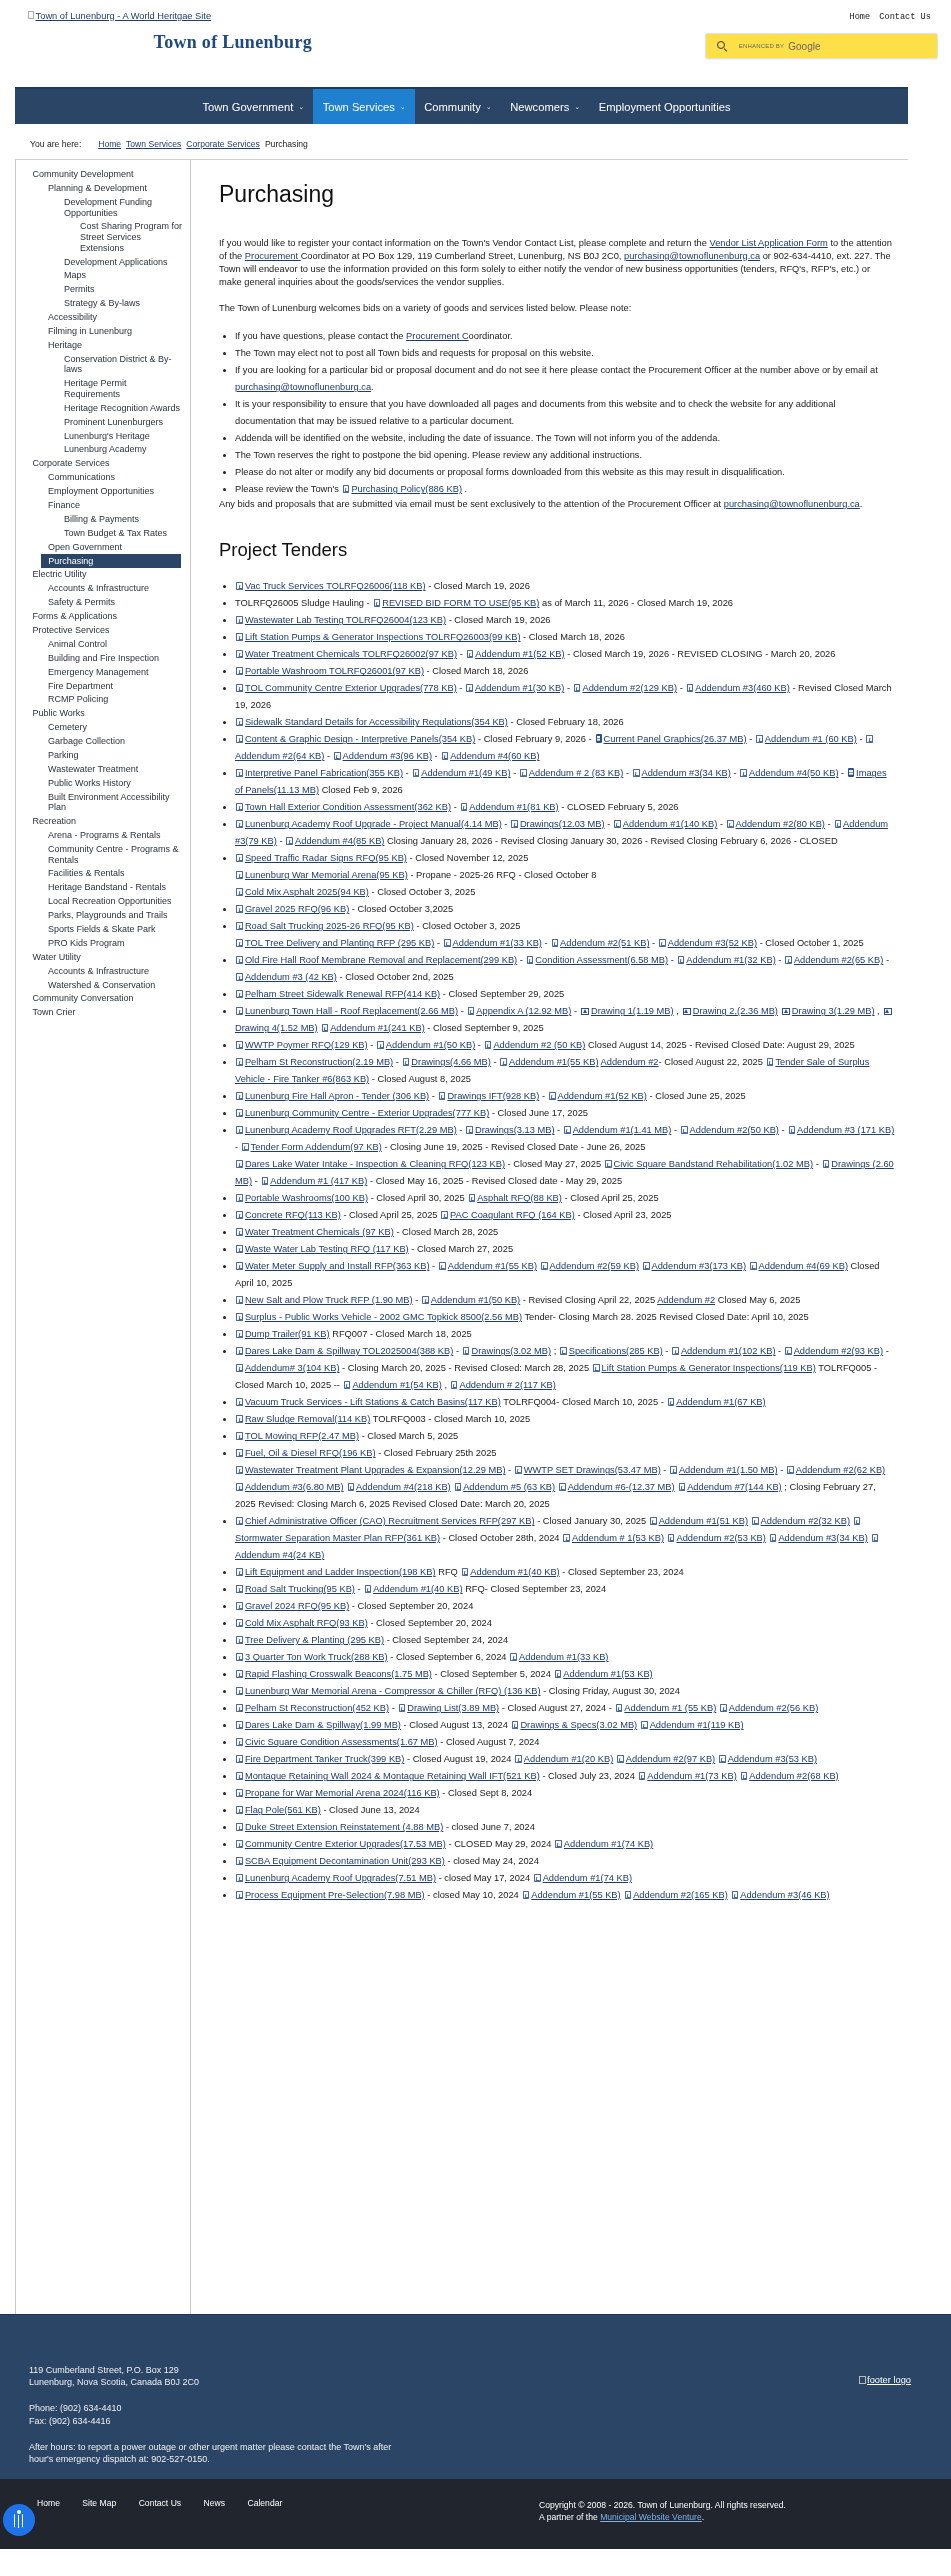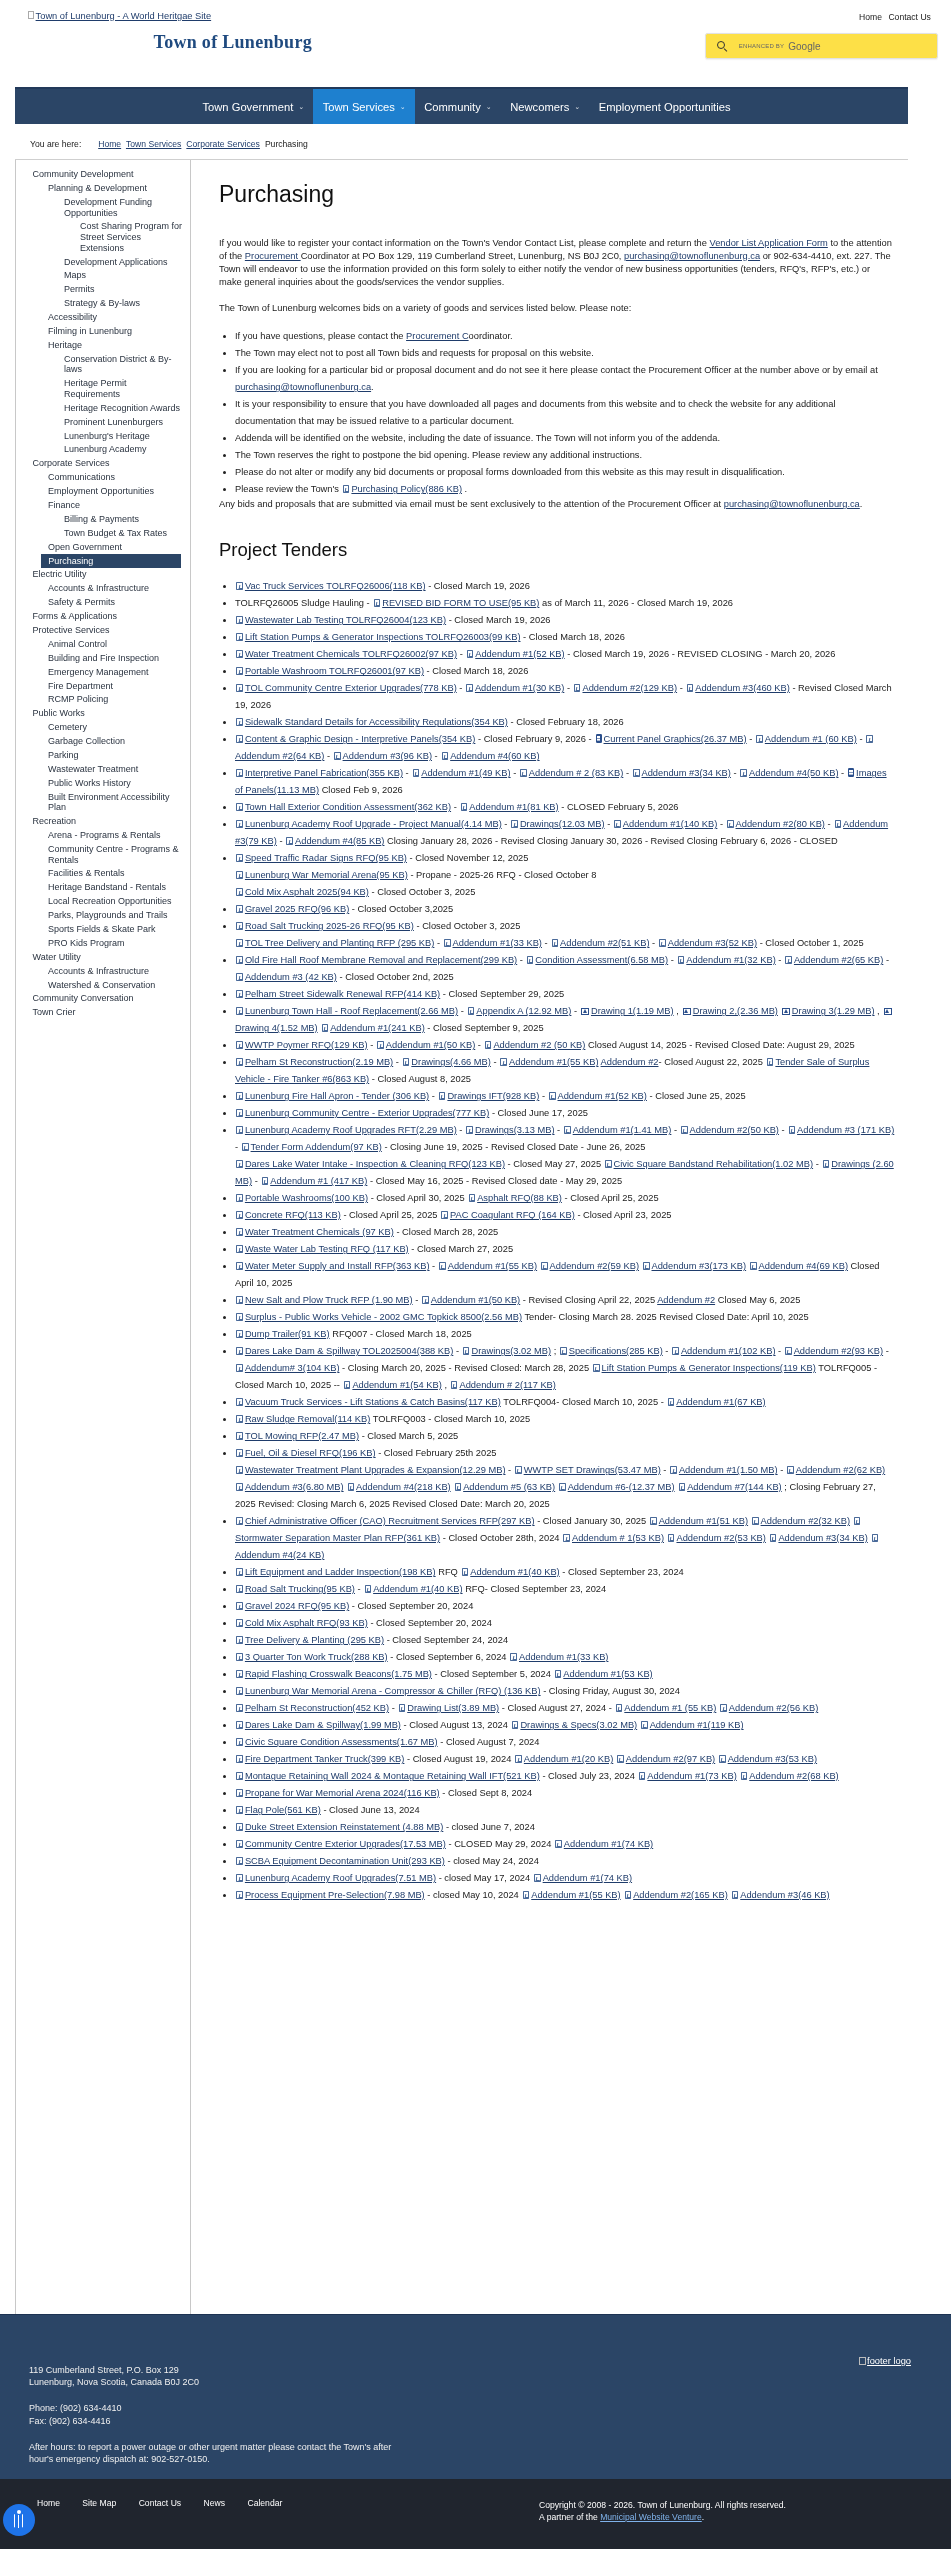--- a/index.html
+++ b/index.html
@@ -6,21 +6,21 @@
   html, body { margin: 0; padding: 0; background: #ffffff; }
   body { font-family: "Liberation Sans", sans-serif; color: #222; font-size: 9.3px; width: 952px; }
   a { color: #1f3c6b; text-decoration: underline; }
   .wrap { width: 923px; margin: 0 auto; position: relative; }
 
   
   .top-header { height: 86px; position: relative; }
   .logo-link { position: absolute; left: 13.2px; top: 10.6px; font-size: 9.3px; color: #1f3c6b; }
   .logo-link .broken { display: inline-block; width: 6.6px; height: 8px; border: 0.7px solid #aaa; margin-right: 1.3px; vertical-align: -0.7px; }
   .site-title { position: absolute; left: 139px; top: 32px; font-family: "Liberation Serif", serif; font-weight: bold; font-size: 18px; color: #1f4a7f; letter-spacing: 0.3px; }
-  .utility { position: absolute; right: 6.6px; top: 12px; font-size: 8.6px; }
+  .utility { position: absolute; right: 6.6px; top: 12px; font-size: 8.6px; font-family: Liberation Mono, monospace; }
   .utility a { color: #222; text-decoration: none; margin-left: 4px; }
   .search-box { position: absolute; right: 0px; top: 33px; width: 233px; height: 26px; border: 0.7px solid #e2e2e2; border-radius: 2.6px; background: #fde047; display: flex; align-items: center; padding-left: 10.6px; box-shadow: 0 0.7px 1.3px rgba(0,0,0,0.06); }
   .search-box .mag { width: 12px; height: 12px; position: relative; margin-right: 10.6px; }
   .search-box .mag::before { content: ""; position: absolute; left: 0.7px; top: 0.7px; width: 6.6px; height: 6.6px; border: 1.3px solid #333; border-radius: 50%; }
   .search-box .mag::after { content: ""; position: absolute; left: 8px; top: 8px; width: 4px; height: 1.3px; background: #333; transform: rotate(45deg); transform-origin: left center; }
   .search-box .enh { font-size: 6px; color: #666; letter-spacing: 0.2px; margin-right: 4px; }
   .search-box .goog { font-size: 10px; color: #666; }
 
   
   .main-nav { margin-top: 1.3px; background: #2b4566; border-top: 2px solid #22395a; height: 37px; display: flex; justify-content: center; align-items: stretch; margin-left: 0; width: 893px; margin-left: 15px; padding-left: 10px; }
@@ -58,21 +58,21 @@
   .ico-pdf { border: 0.7px solid #4a6a99; border-radius: 0.7px; }
   .ico-pdf::after { content: ""; position: absolute; left: 1.3px; top: 2px; width: 2.6px; height: 3.3px; border-left: 0.7px solid #4a6a99; border-bottom: 0.7px solid #4a6a99; transform: skewX(-10deg); }
   .ico-zip { width: 6px; height: 8.6px; background: #2b4f8c; border-radius: 1.3px; }
   .ico-zip::after { content: ""; position: absolute; left: 1.3px; top: 2px; width: 3.3px; height: 1.3px; background: #fff; box-shadow: 0 2.6px 0 #fff; }
   .ico-img { width: 8px; height: 7.3px; border: 0.7px solid #2b4f8c; background: #fff; }
   .ico-img::after { content: ""; position: absolute; left: 0.7px; bottom: 0.7px; width: 0; height: 0; border-left: 2.6px solid transparent; border-right: 2.6px solid transparent; border-bottom: 4px solid #2b4f8c; }
 
   
   .footer-top { background: #2b4566; color: #fff; margin-top: 0; border-top: 1.3px solid #1d3352; padding: 49px 29px 0 29px; height: 500px; height: 165px; position: relative; font-size: 9px; }
   .footer-top p { line-height: 12.6px; margin: 0 0 13.2px 0; font-size: 9px; color: #f0f0f0; }
-  .footer-logo { position: absolute; right: 41px; top: 41px; color: #fff; font-size: 9.3px; }
+  .footer-logo { position: absolute; right: 41px; top: 60px; color: #fff; font-size: 9.3px; }
   .footer-logo .broken { display: inline-block; width: 6.6px; height: 8px; border: 0.7px solid #bbb; margin-right: 1.3px; vertical-align: -0.7px; }
   .footer-bottom { background: #20252e; height: 70px; position: relative; color: #fff; font-size: 8.6px; }
   .foot-links { position: absolute; left: 37px; top: 19px; }
   .foot-links a { color: #fff; text-decoration: none; margin-right: 20px; }
   .copyright { position: absolute; left: 539px; top: 20px; line-height: 12px; font-size: 8.6px; }
   .copyright a { color: #7fb2ea; }
   .a11y-btn { position: absolute; left: 2.6px; top: 25px; width: 32px; height: 32px; border-radius: 50%; background: #1e73e8; display: flex; align-items: center; justify-content: center; }
   .a11y-btn .fig { width: 14.5px; height: 20px; position: relative; }
   .a11y-btn .fig::before { content: ""; position: absolute; left: 5.3px; top: 0; width: 4px; height: 4px; border-radius: 50%; background: #fff; }
   .a11y-btn .fig::after { content: ""; position: absolute; left: 6.6px; top: 5.3px; width: 1.3px; height: 13.2px; background: #fff; box-shadow: -4px -0.7px 0 0 #fff, 4px -0.7px 0 0 #fff; }

